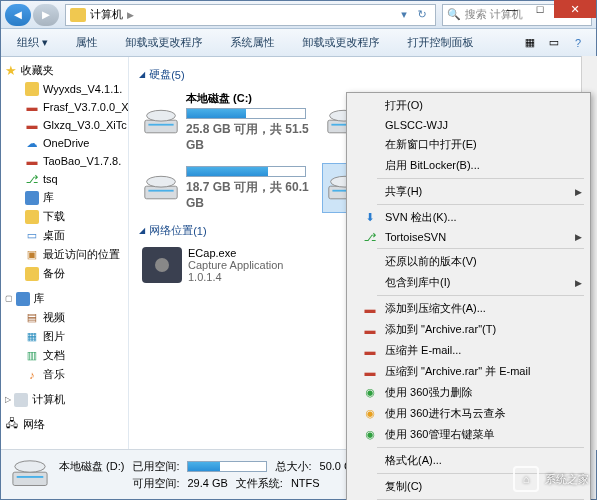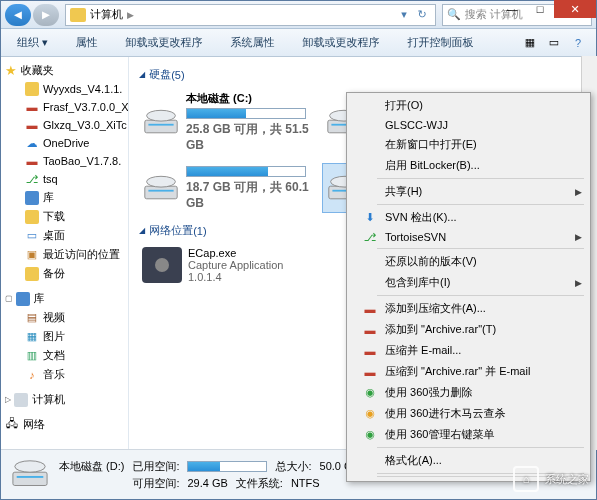--- a/index.html
+++ b/index.html
@@ -402,19 +402,22 @@
       <span class="cm-icon">
         <span style="color:#30a040">◉</span>
       </span>
       <span>使用 360管理右键菜单</span>
     </div>
     <div class="cm-sep"></div>
     <div class="cm-item">
       <span>格式化(A)...</span>
     </div>
     <div class="cm-sep"></div>
+    <div class="cm-item">
+      <span>复制(C)</span>
+    </div>
     <div class="cm-sep"></div>
   </div>
 
 <div class="watermark">
   <div class="logo">⌂</div>
   <span>系统之家</span>
 </div>
 
 </body></html>

